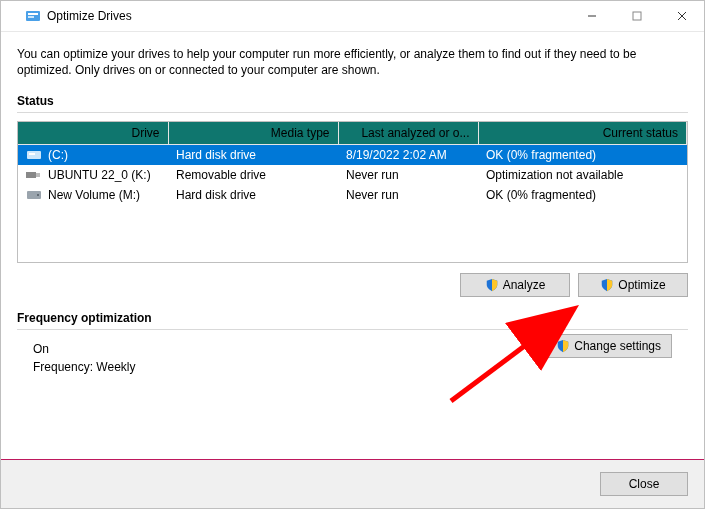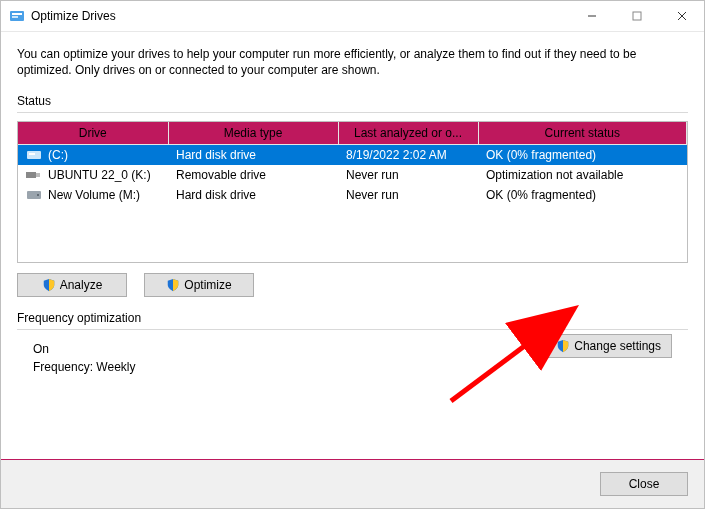--- a/index.html
+++ b/index.html
@@ -13,63 +13,63 @@
     overflow: hidden;
     box-sizing: border-box;
     border: 1px solid #bfbfbf;
     position: relative;
   }
   .titlebar {
     display: flex;
     align-items: center;
     height: 30px;
     border-bottom: 1px solid #e8e8e8;
-    padding-left: 8px;
+    padding-left: 24px;
   }
   .titlebar .title-icon {
     width: 16px; height: 16px; margin-right: 6px;
     display: inline-flex; align-items: center; justify-content: center;
   }
   .titlebar .title-text { flex: 1; }
   .win-controls { display: flex; }
   .win-btn {
     width: 45px; height: 30px;
     display: flex; align-items: center; justify-content: center;
     color: #333;
   }
   .content { padding: 10px 16px 0 16px; position: relative; }
   .intro { margin: 4px 0 16px 0; line-height: 1.35; }
-  .section-label { margin: 6px 0 4px 0; }
+  .section-label { margin: 6px 0 4px 0; font-weight: bold; }
   .divider { border: none; border-top: 1px solid #d9d9d9; margin: 2px 0 8px 0; }
 
   .table-wrap {
     border: 1px solid #bfbfbf;
     background: #fff;
     height: 140px;
     overflow: hidden;
   }
   table { border-collapse: collapse; width: 100%; table-layout: fixed; }
   thead th {
-    text-align: center;
+    text-align: right;
     font-weight: normal;
     padding: 4px 8px;
     border-right: 1px solid #e5e5e5;
     border-bottom: 1px solid #e5e5e5;
-    background: #be185d;
+    background: #0f766e;
     white-space: nowrap; overflow: hidden; text-overflow: ellipsis;
   }
   tbody td {
     padding: 3px 8px;
     white-space: nowrap; overflow: hidden; text-overflow: ellipsis;
   }
   tbody tr.selected td { background: #0078d7; color: #fff; }
   .drive-cell { display: flex; align-items: center; gap: 6px; }
   .drive-icon { width: 16px; height: 12px; display: inline-flex; }
 
-  .btn-row { display: flex; gap: 17px; margin: 10px 0 14px 0; }
+  .btn-row { display: flex; justify-content: flex-end; gap: 8px; margin: 10px 0 14px 0; }
   .btn {
     min-width: 110px;
     height: 24px;
     border: 1px solid #adadad;
     background: #e1e1e1;
     display: inline-flex; align-items: center; justify-content: center;
     gap: 4px;
     font: inherit;
     padding: 0 10px;
   }

